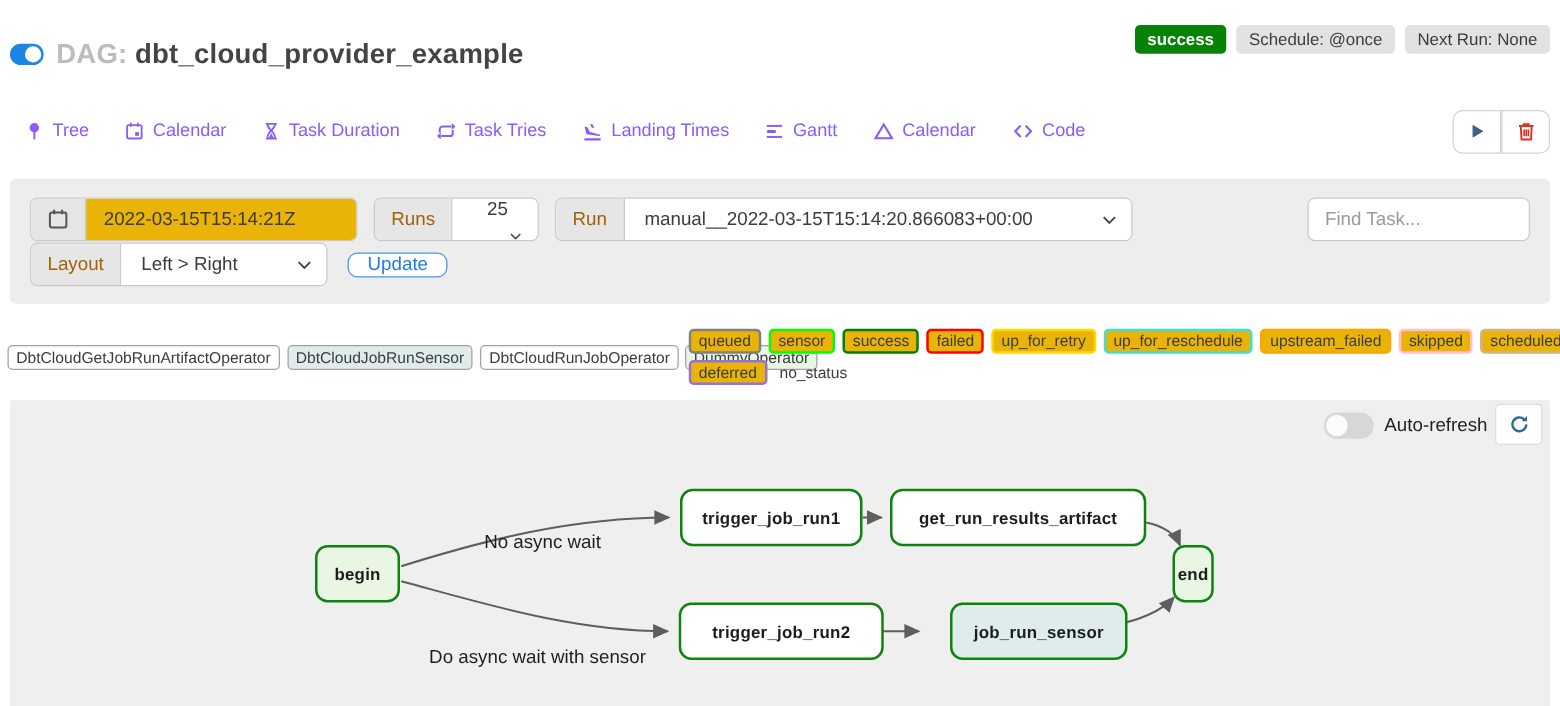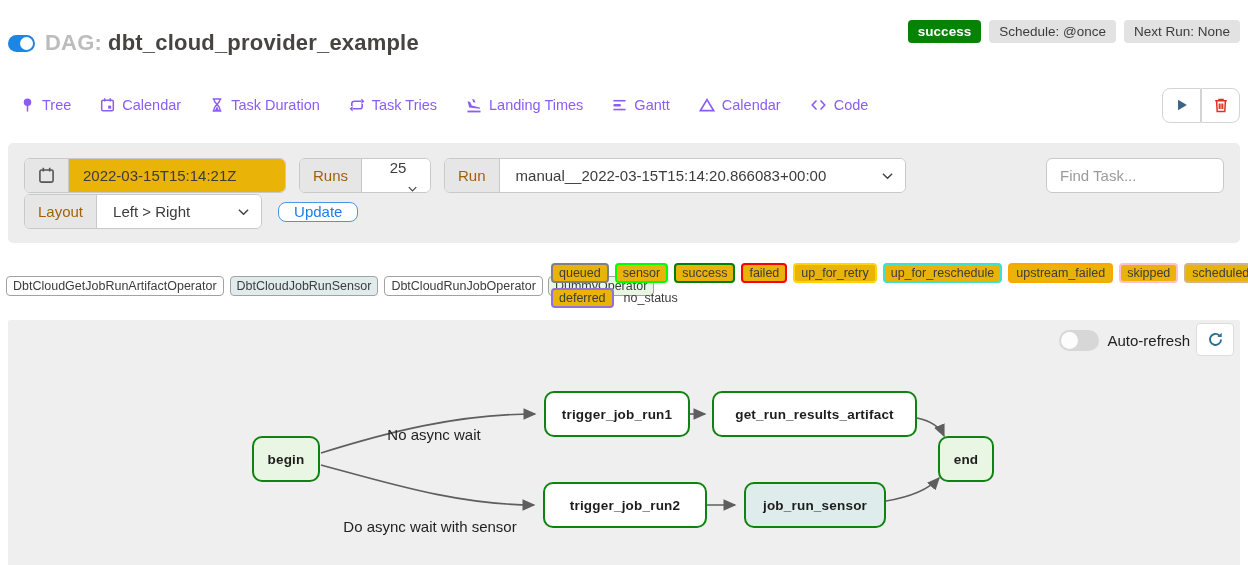--- a/index.html
+++ b/index.html
@@ -272,20 +272,20 @@
       <path d="M682 94 L 697 94" fill="none" stroke="#5e5e5e" stroke-width="1.6" marker-end="url(#arrow)"></path>
       <path d="M683 185 L 727 185" fill="none" stroke="#5e5e5e" stroke-width="1.6" marker-end="url(#arrow)"></path>
       <path d="M909 98 C 923 101, 932 107, 936 116" fill="none" stroke="#5e5e5e" stroke-width="1.6" marker-end="url(#arrow)"></path>
       <path d="M878 181 C 902 177, 921 169, 931 158" fill="none" stroke="#5e5e5e" stroke-width="1.6" marker-end="url(#arrow)"></path>
     </svg>
 
     <div class="node" style="left: 244px; top: 116px; width: 68px; height: 46px; background-color: rgb(233, 246, 227);">begin</div>
     <div class="node" style="left: 536px; top: 71px; width: 146px; height: 46px; background-color: rgb(255, 255, 255);">trigger_job_run1</div>
     <div class="node" style="left: 704px; top: 71px; width: 205px; height: 46px; background-color: rgb(255, 255, 255);">get_run_results_artifact</div>
     <div class="node" style="left: 535px; top: 162px; width: 164px; height: 46px; background-color: rgb(255, 255, 255);">trigger_job_run2</div>
-    <div class="node" style="left: 736px; top: 162px; width: 142px; height: 46px; background-color: rgb(223, 236, 236);">job_run_sensor</div>
-    <div class="node" style="left: 930px; top: 116px; width: 56px; height: 46px; background-color: rgb(233, 246, 227);">end</div>
+    <div class="node" style="left: 752px; top: 162px; width: 142px; height: 46px; background-color: rgb(223, 236, 236);">job_run_sensor</div>
+    <div class="node" style="left: 930px; top: 116px; width: 33px; height: 46px; background-color: rgb(233, 246, 227);">end</div>
 
     <div class="edge-label" style="left:426px; top:114px;">No async wait</div>
     <div class="edge-label" style="left:422px; top:206px;">Do async wait with sensor</div>
   </section>
 
 </div>
 
 </body></html>

